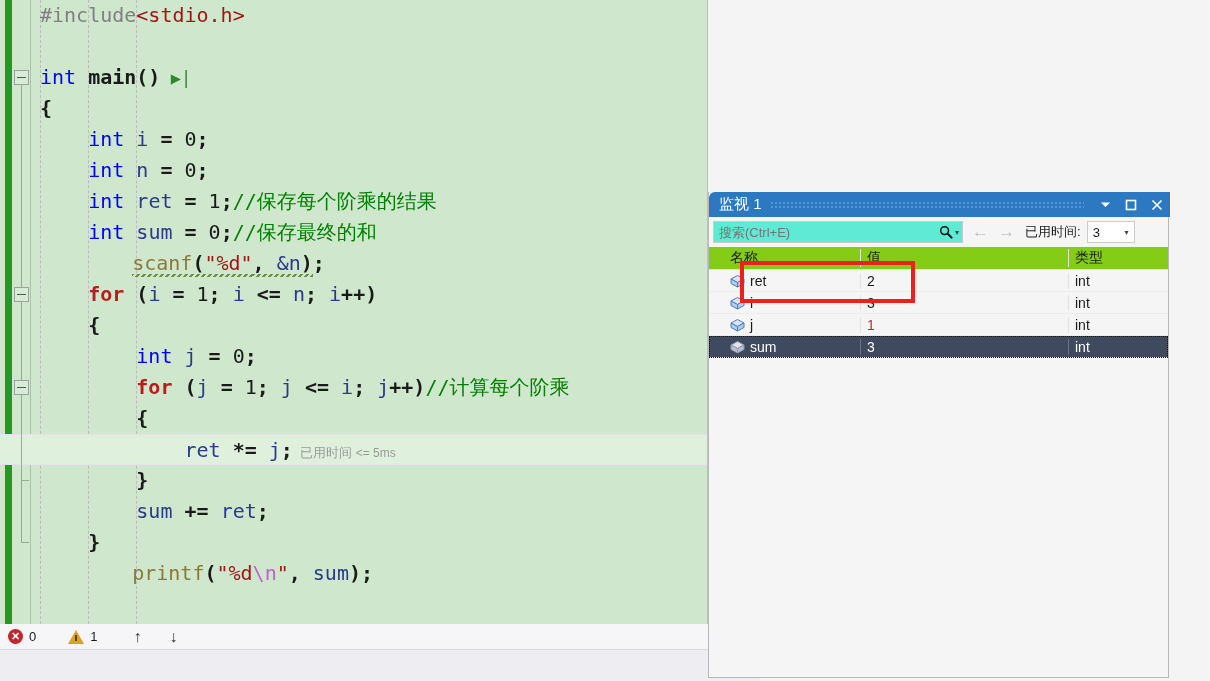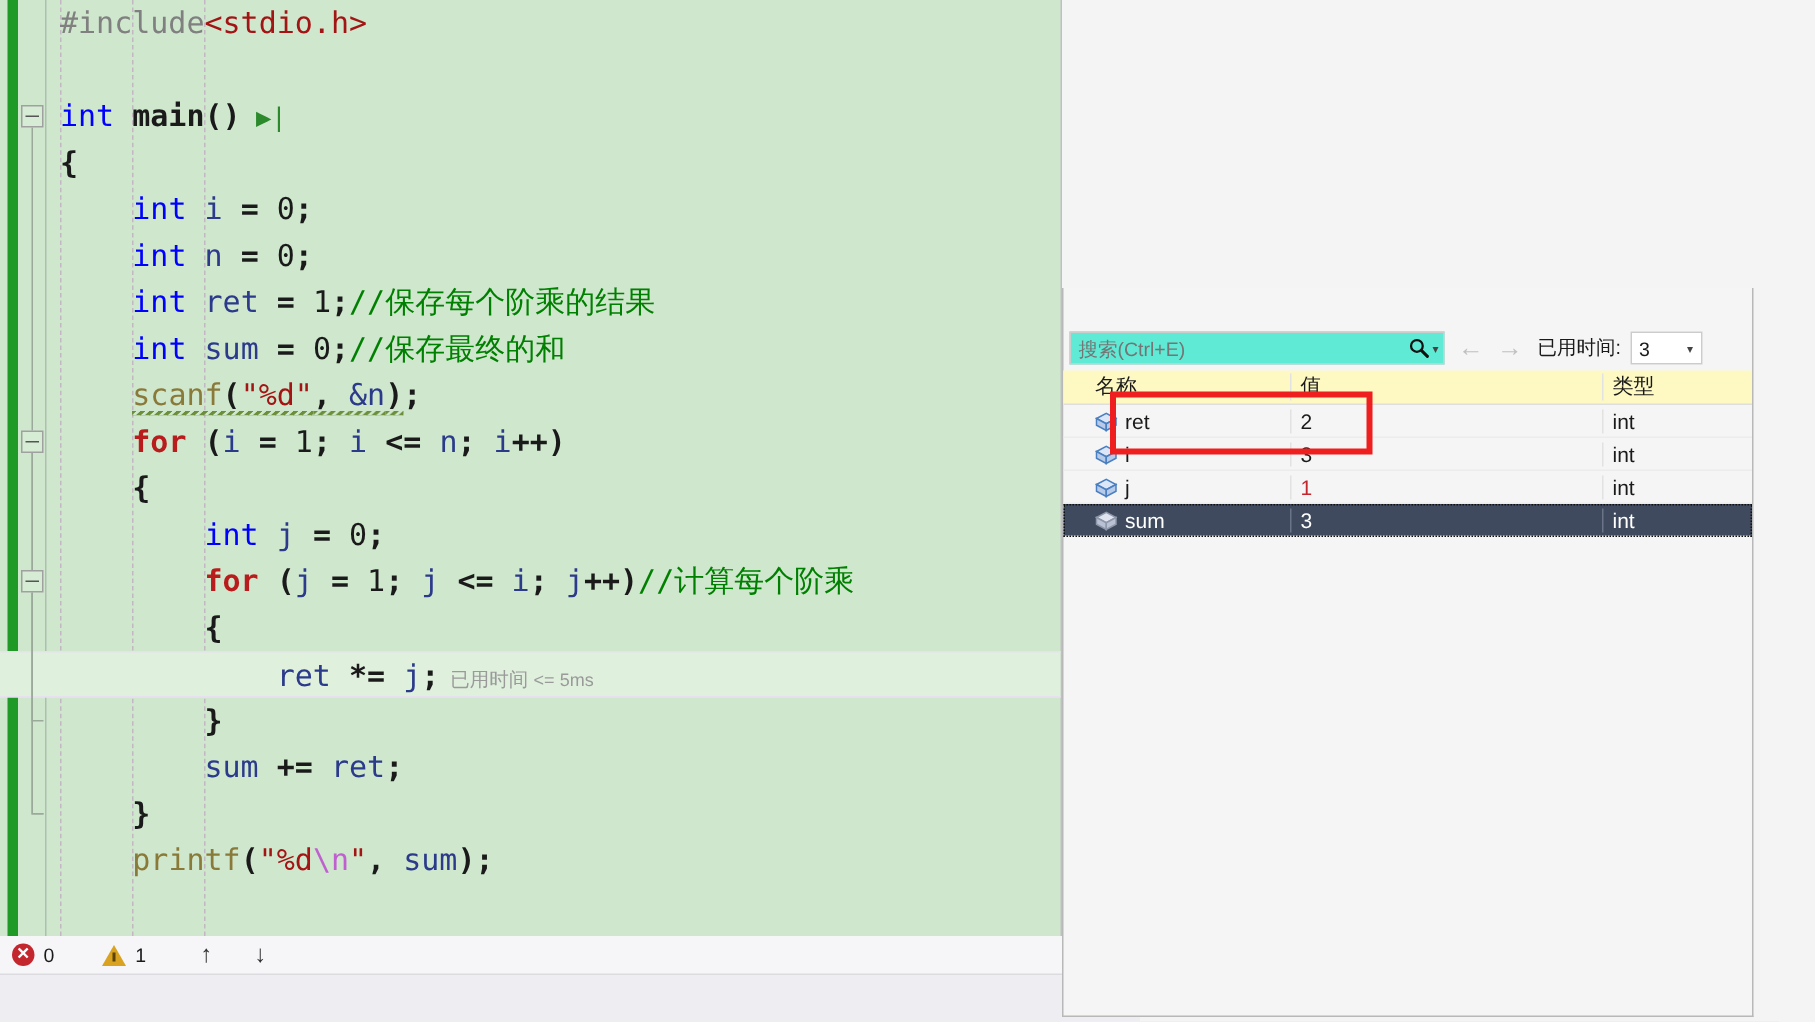--- a/index.html
+++ b/index.html
@@ -82,21 +82,21 @@
   }
 
   
   .kw   { color: #0000ff; }
   .kw2  { color: #b91c1c; font-weight: bold; }
   .pp   { color: #808080; }
   .inc  { color: #a31515; }
   .str  { color: #a31515; }
   .esc  { color: #c060d0; }
   .cmt  { color: #008000; }
-  .fn   { color: #8a7a3a; }
+  .fn   { color: #8a7a3a; margin-left: 44px; }
   .var  { color: #2b3a8a; }
   .num  { color: #1a1a1a; }
   .plain{ color: #1a1a1a; font-weight: bold; }
   .squig {
     border-bottom: 2px solid transparent;
     background-image: repeating-linear-gradient(135deg,#6b8f3a 0 2px,transparent 2px 4px);
     background-repeat: repeat-x;
     background-position: bottom left;
     background-size: 6px 3px;
     padding-bottom: 2px;
@@ -191,21 +191,21 @@
   .depth-val { font-size: 13px; color: #1a1a1a; padding-left: 5px; }
   .depth-caret { font-size: 8px; color: #444; padding-right: 5px; }
 
   
   .grid {
     position: absolute; left: 0; top: 55px; width: 459px;
     background: #f5f5f5;
   }
   .grid-head {
     display: flex; height: 22px; align-items: center;
-    background: #fef9c3; border-bottom: 1px solid #dedede;
+    background: #84cc16; border-bottom: 1px solid #dedede;
     font-size: 14px; color: #1a1a1a;
   }
   .col-exp  { width: 17px; flex: 0 0 17px; }
   .col-name { width: 135px; flex: 0 0 135px; padding-left: 4px;
               border-right: 1px solid #e2e2e2; box-sizing: border-box; }
   .col-val  { width: 208px; flex: 0 0 208px; padding-left: 6px;
               border-right: 1px solid #e2e2e2; box-sizing: border-box; }
   .col-type { flex: 1; padding-left: 6px; box-sizing: border-box; }
 
   .grid-row {
@@ -277,20 +277,39 @@
     <div class="st-item st-up">
       <span>↑</span>
     </div>
     <div class="st-item st-dn">
       <span>↓</span>
     </div>
   </div>
 
   <div class="watch">
 
+    <div class="watch-title">
+      <span class="wt-label">监视 1</span>
+      <span class="wt-grip"></span>
+      <span class="wt-btn">
+        <svg width="11" height="11" viewBox="0 0 11 11">
+            <path d="M1 3.5 L5.5 8 L10 3.5 Z" fill="#ffffff"></path>
+          </svg>
+      </span>
+      <span class="wt-btn">
+        <svg width="12" height="12" viewBox="0 0 12 12">
+            <rect x="1.5" y="1.5" width="9" height="9" fill="none" stroke="#ffffff" stroke-width="1.6"></rect>
+          </svg>
+      </span>
+      <span class="wt-btn">
+        <svg width="12" height="12" viewBox="0 0 12 12">
+            <path d="M1.5 1.5 L10.5 10.5 M10.5 1.5 L1.5 10.5" stroke="#ffffff" stroke-width="1.6" fill="none"></path>
+          </svg>
+      </span>
+    </div>
 
     <div class="watch-search">
       <div class="srch-box">
         <input class="srch-input" type="text" placeholder="搜索(Ctrl+E)" style="">
         <span class="srch-icons">
           <span class="mag">
             <svg width="14" height="14" viewBox="0 0 14 14">
               <circle cx="5.6" cy="5.6" r="3.9" fill="none" stroke="#111" stroke-width="1.5"></circle>
               <path d="M8.6 8.6 L12.6 12.6" stroke="#111" stroke-width="2" stroke-linecap="round"></path>
             </svg>

